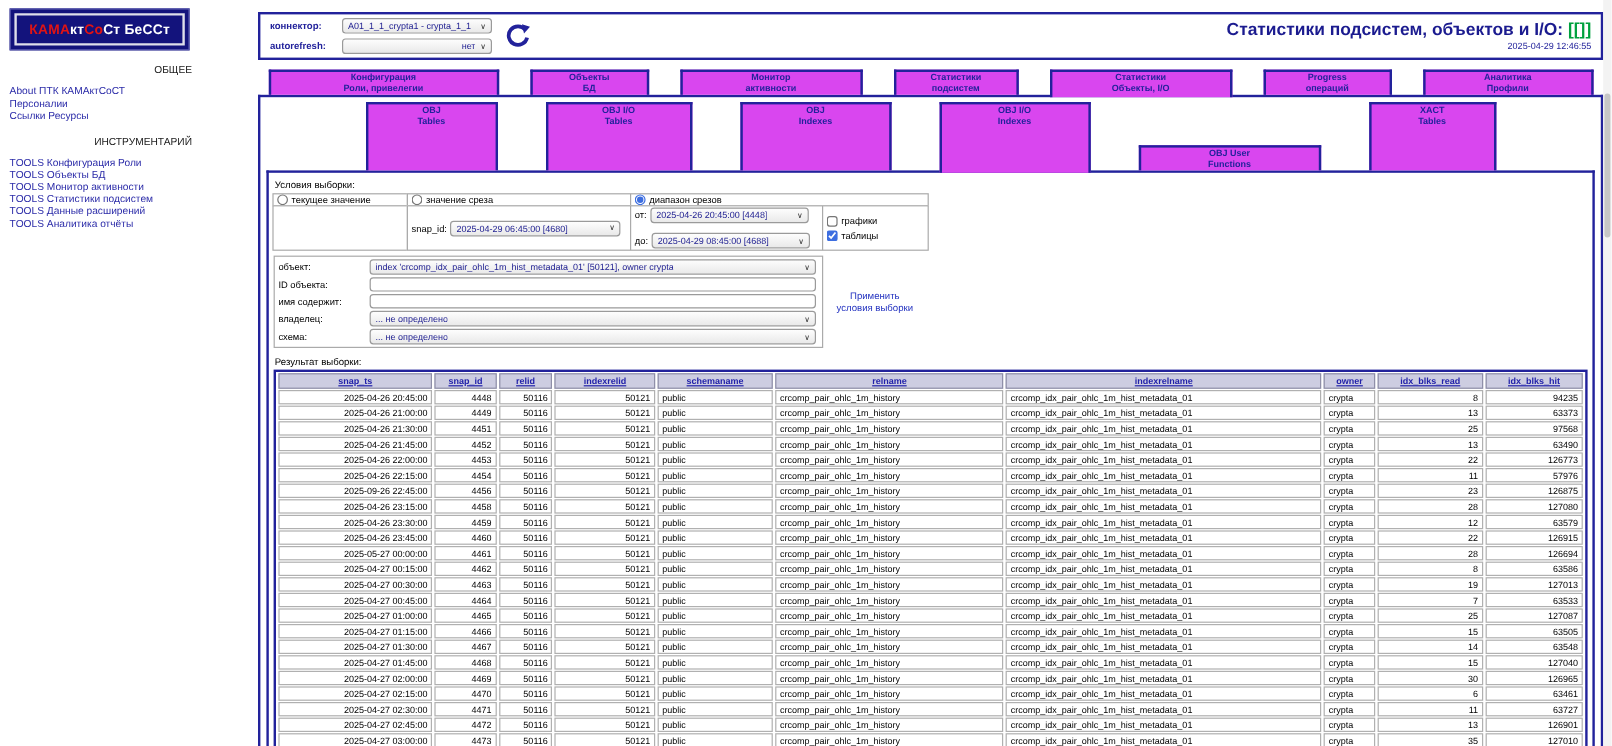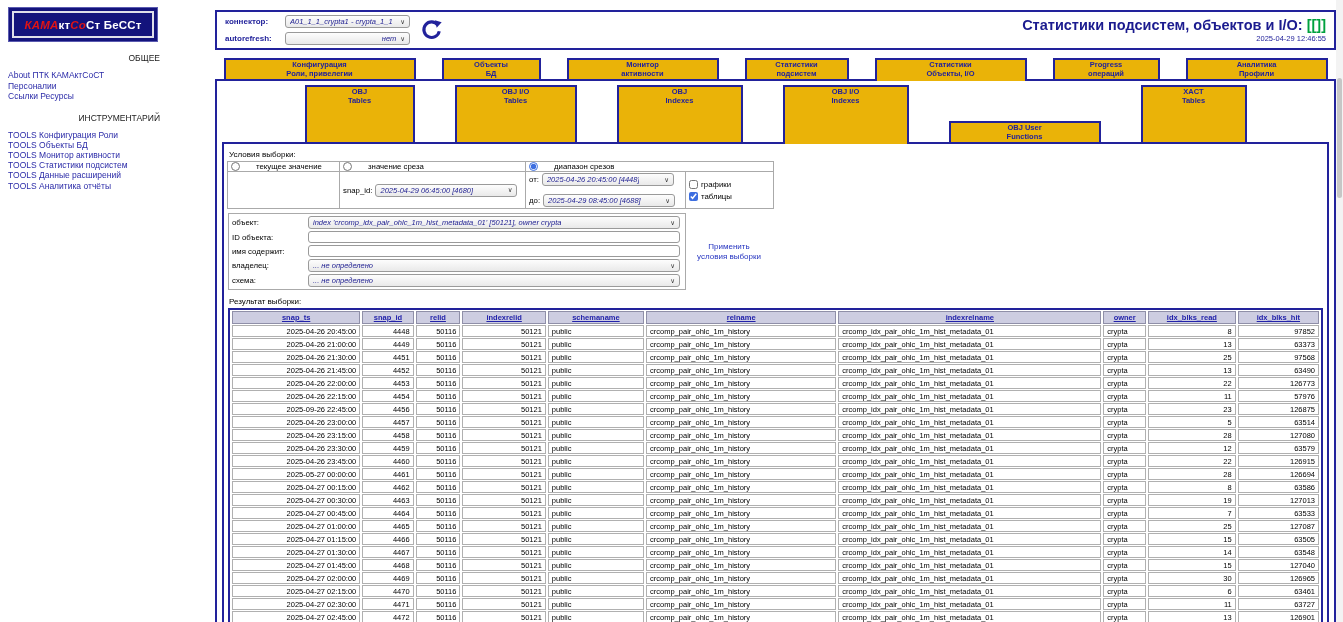--- a/index.html
+++ b/index.html
@@ -5,69 +5,69 @@
   * { margin:0; padding:0; box-sizing:border-box; }
   html,body { width:1343px; height:622px; overflow:hidden; background:#fff;
               font-family:"Liberation Sans","DejaVu Sans",sans-serif; color:#000; }
   a { text-decoration:none; cursor:pointer; }
 
   
   .sidebar { position:absolute; left:0; top:0; width:215px; }
   .logo { margin:7px 0 0 8px; width:150px; background:#13137c; border:1px solid #5a5ab0;
           box-shadow: inset 0 0 0 3px #13137c, inset 0 0 0 5px #dfdfea;
           padding:11px 0 10px; text-align:center; font-weight:bold; font-size:11.5px; letter-spacing:.2px; }
-  .logo .red { color:#e01414;font-style:italic; } .logo .white { color:#ffffff;text-align:center; }
+  .logo .red { color:#e01414; } .logo .white { color:#ffffff;text-align:center; }
   .side-head { width:160px; text-align:right; font-size:8.5px; color:#1a1a1a; margin-top:11px; }
   .side-links { margin:7px 0 0 8px; }
   .side-link { display:block; color:#2b2ba8; font-size:8.5px; line-height:10.5px; }
   .side-links.tools .side-link { line-height:10.2px; }
 
   
   .main { position:absolute; left:215px; top:10px; width:1121px; bottom:0; display:flex; flex-direction:column; }
 
   .connbar { height:48px; border:2px solid #22229b; background:#fff; display:flex; align-items:center; padding:3px 8px; }
   .conn-left { display:grid; grid-template-columns:60px 125px; grid-row-gap:4px; align-items:center; }
   .conn-label { font-size:8px; color:#22229b; font-weight:bold; }
   .refresh-btn { margin-left:10px; cursor:pointer; line-height:0; }
   .titlebox { margin-left:auto; text-align:right; }
   .page-title { font-size:14.5px; font-weight:bold; color:#1b1b8f; }
   .page-title .green { color:#00a13e; }
   .page-ts { font-size:7.5px; color:#22229b; margin-top:1px; }
 
   
   .sel { background:linear-gradient(#fdfdfd,#e9e9e9); border:1px solid #9a9a9a; border-radius:3px;
-         color:#1b1b8f; font-size:7.5px; height:13px; display:flex; align-items:center; padding:0 4px; cursor:pointer;font-style:italic; }
+         color:#1b1b8f; font-size:7.5px; height:13px; display:flex; align-items:center; padding:0 4px; cursor:pointer; }
   .sel .val { white-space:nowrap; overflow:hidden; }
   .sel .arr { margin-left:auto; padding-left:4px; font-size:6.5px; color:#333; }
   .sel.right .val { margin-left:auto; } .sel.right .arr { margin-left:0; }
   .txt { background:#fff; border:1px solid #9a9a9a; border-radius:3px; height:12px; width:100%; font-size:7.5px; padding:0 3px; color:#000; }
 
   
   .tabrow { display:flex; justify-content:center; position:relative; z-index:2; }
-  .tab { border:2px solid #22229b; border-bottom:none; background:#eab308; text-align:center;
+  .tab { border:2px solid #22229b; border-bottom:none; background:#d946ef; text-align:center;
          color:#22229b; font-size:7.5px; line-height:8.5px; font-weight:600; padding:1px 2px 1px; cursor:pointer; }
   .tab.active { margin-bottom:-2px; padding-bottom:3px; z-index:3; position:relative; }
   .tabrow1 { gap:26px; margin-top:8px; }
   .tabrow1 .tab:nth-child(1){width:192px;} .tabrow1 .tab:nth-child(2){width:99px;}
   .tabrow1 .tab:nth-child(3){width:152px;} .tabrow1 .tab:nth-child(4){width:104px;}
   .tabrow1 .tab:nth-child(5){width:152px;} .tabrow1 .tab:nth-child(6){width:107px;}
   .tabrow1 .tab:nth-child(7){width:142px;}
   .outerbox { flex:1; border:2px solid #22229b; border-bottom:none; padding-top:4px; display:flex; flex-direction:column; }
   .tabrow2 { gap:40px; }
   .tabrow2 .tab:nth-child(1){width:110px;} .tabrow2 .tab:nth-child(2){width:122px;}
   .tabrow2 .tab:nth-child(3){width:126px;} .tabrow2 .tab:nth-child(4){width:126px;}
   .tabrow2 .tab:nth-child(5){width:152px;margin-top:36px;} .tabrow2 .tab:nth-child(6){width:106px;}
   .innerbox { flex:1; margin:0 5px; border:2px solid #22229b; border-bottom:none; padding:5px 4px; background:#fff; }
 
   
   .form-title { font-size:8px; margin:1px 0 3px 1px; }
   .grid1 { display:grid; grid-template-columns:112px 186px 160px 88px; width:547px; }
   .grid1 > div { border:1px solid #aaa; margin:-1px 0 0 -1px; padding:1px 3px; background:#fff; }
   .cell-r1c3 { grid-column:3 / span 2; }
-  .radio-line { display:flex; align-items:center; gap:16px; font-size:7.8px; height:11px; }
+  .radio-line { display:flex; align-items:center; gap:3px; font-size:7.8px; height:11px; }
   input[type=radio], input[type=checkbox] { width:9px; height:9px; accent-color:#3d6ee0; margin:0; }
   .cell-mid { display:flex; align-items:center; gap:3px; font-size:7.8px; }
   .cell-snap { min-height:32px; }
   .rowpair { display:flex; flex-direction:column; gap:8px; justify-content:center; min-height:32px; }
   .pair { display:flex; align-items:center; gap:3px; font-size:7.8px; }
   .pair .sel { width:132px; }
   .cell-checks { display:flex; flex-direction:column; gap:3px; justify-content:center; }
   .chk { display:flex; align-items:center; gap:3px; font-size:7.8px; }
   .group2wrap { display:flex; align-items:center; margin-top:4px; }
   .grid2 { border:1px solid #aaa; width:458px; padding:2px 3px; display:grid;
@@ -297,21 +297,21 @@
             <tr>
               <td class="r">2025-04-26 20:45:00</td>
               <td class="r">4448</td>
               <td class="r">50116</td>
               <td class="r">50121</td>
               <td class="l">public</td>
               <td class="l">crcomp_pair_ohlc_1m_history</td>
               <td class="l">crcomp_idx_pair_ohlc_1m_hist_metadata_01</td>
               <td class="l">crypta</td>
               <td class="r">8</td>
-              <td class="r">97852</td>
+              <td class="r">94235</td>
             </tr>
             <tr>
               <td class="r">2025-04-26 21:00:00</td>
               <td class="r">4449</td>
               <td class="r">50116</td>
               <td class="r">50121</td>
               <td class="l">public</td>
               <td class="l">crcomp_pair_ohlc_1m_history</td>
               <td class="l">crcomp_idx_pair_ohlc_1m_hist_metadata_01</td>
               <td class="l">crypta</td>
@@ -370,32 +370,20 @@
               <td class="r">2025-09-26 22:45:00</td>
               <td class="r">4456</td>
               <td class="r">50116</td>
               <td class="r">50121</td>
               <td class="l">public</td>
               <td class="l">crcomp_pair_ohlc_1m_history</td>
               <td class="l">crcomp_idx_pair_ohlc_1m_hist_metadata_01</td>
               <td class="l">crypta</td>
               <td class="r">23</td>
               <td class="r">126875</td>
-            </tr>
-            <tr>
-              <td class="r">2025-04-26 23:00:00</td>
-              <td class="r">4457</td>
-              <td class="r">50116</td>
-              <td class="r">50121</td>
-              <td class="l">public</td>
-              <td class="l">crcomp_pair_ohlc_1m_history</td>
-              <td class="l">crcomp_idx_pair_ohlc_1m_hist_metadata_01</td>
-              <td class="l">crypta</td>
-              <td class="r">5</td>
-              <td class="r">63514</td>
             </tr>
             <tr>
               <td class="r">2025-04-26 23:15:00</td>
               <td class="r">4458</td>
               <td class="r">50116</td>
               <td class="r">50121</td>
               <td class="l">public</td>
               <td class="l">crcomp_pair_ohlc_1m_history</td>
               <td class="l">crcomp_idx_pair_ohlc_1m_hist_metadata_01</td>
               <td class="l">crypta</td>

